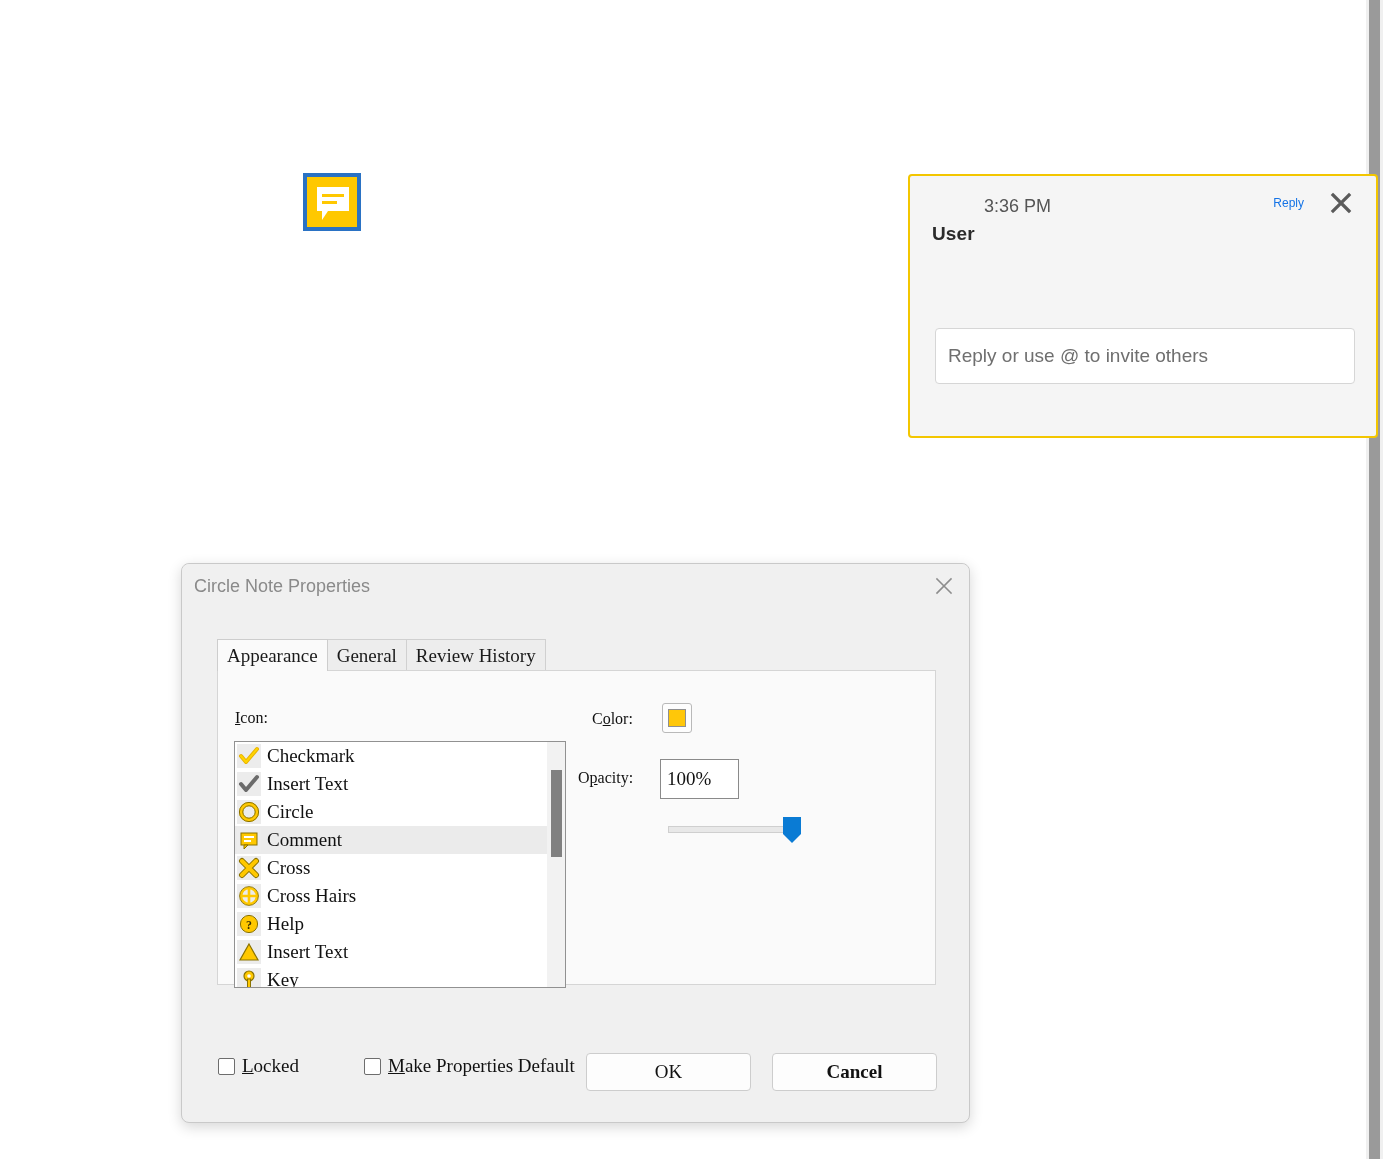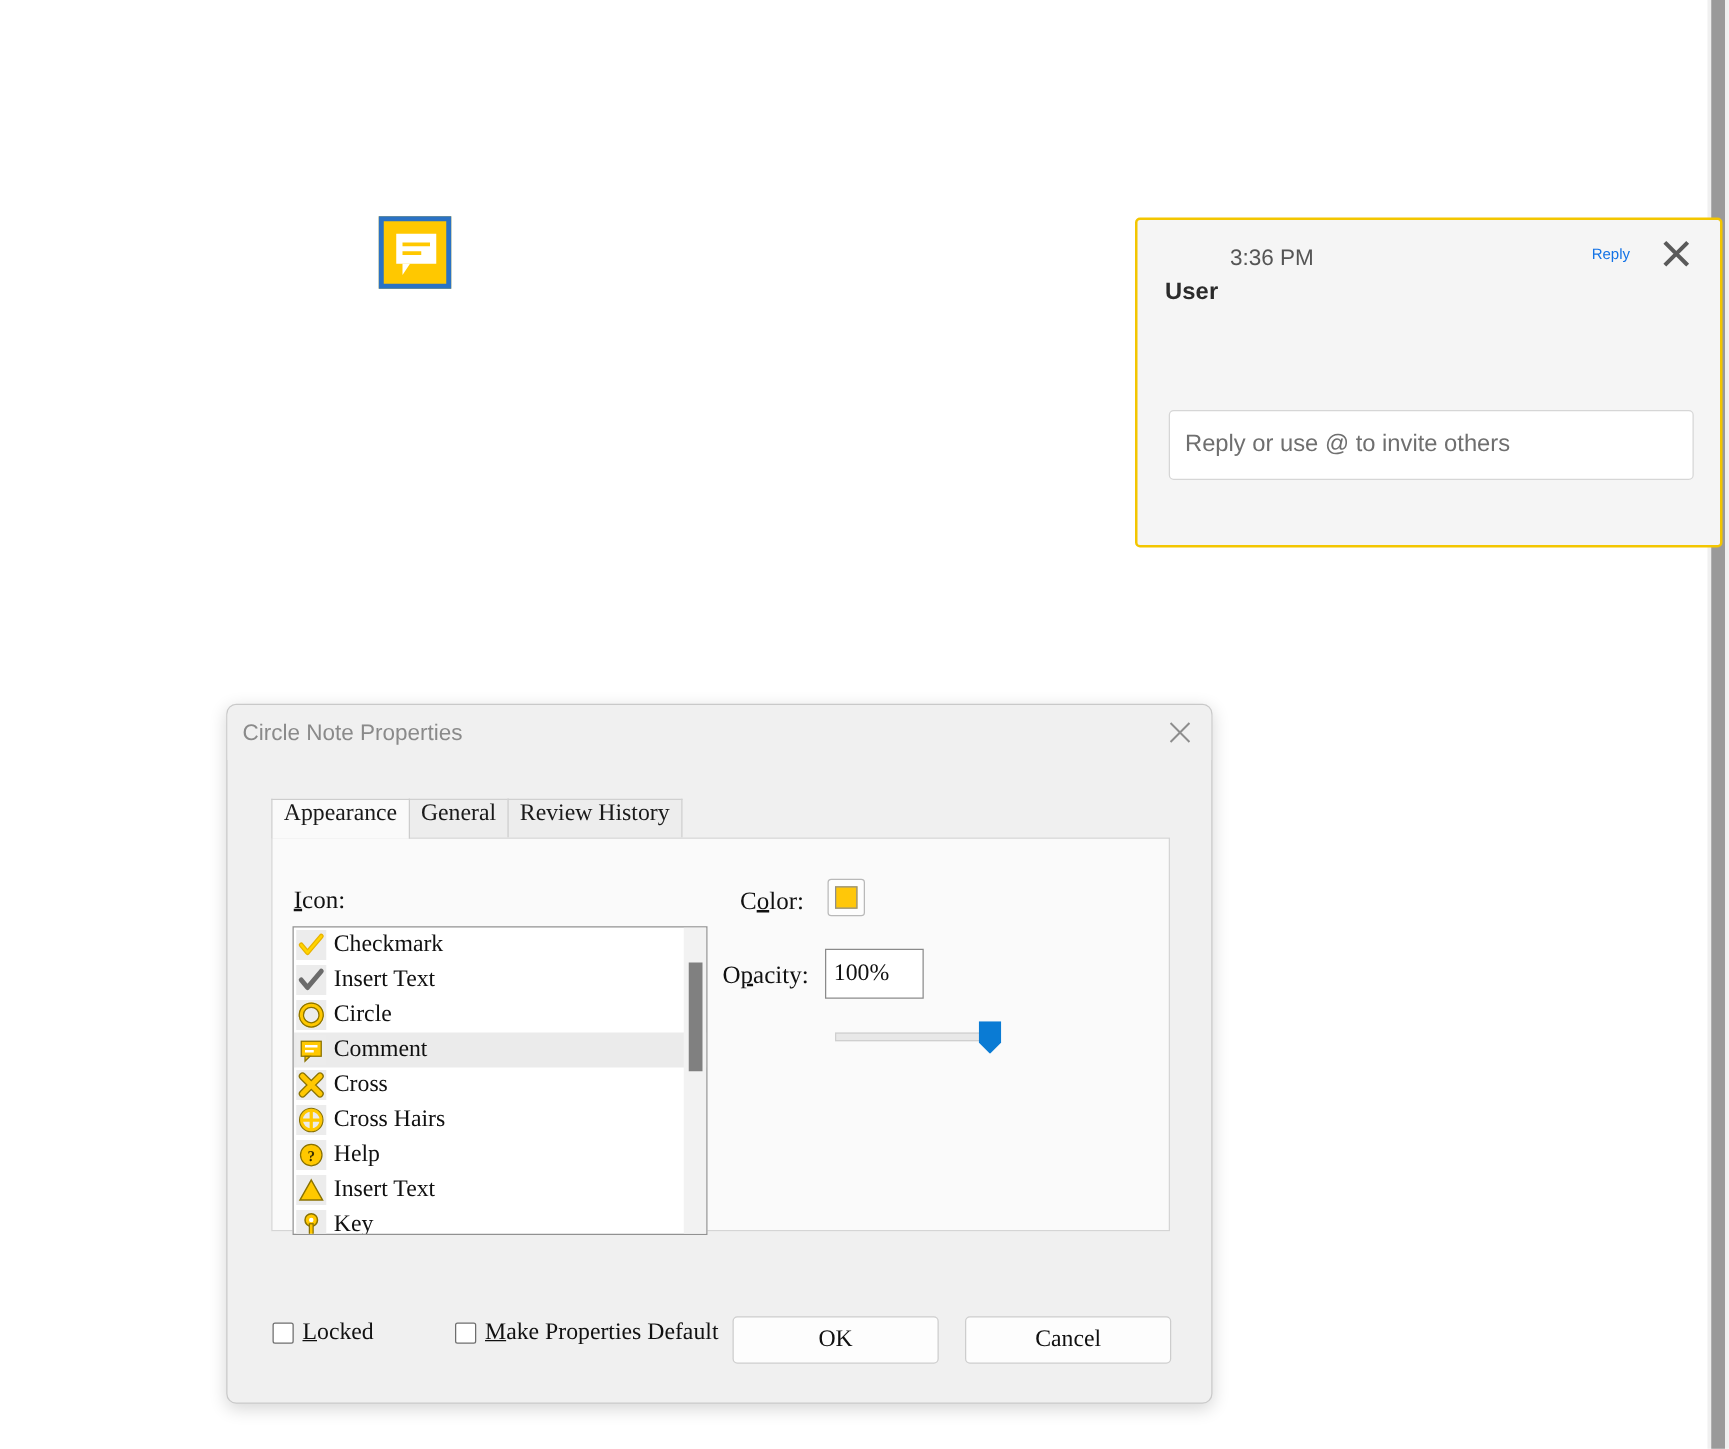--- a/index.html
+++ b/index.html
@@ -160,21 +160,21 @@
     position: absolute;
     left: 35px; top: 75px;
     height: 32px;
     display: flex;
     align-items: flex-end;
   }
   .tab {
     height: 32px;
     padding: 0 9px;
     display: flex;
-    align-items: flex-start;
+    align-items: center;
     font-size: 19px;
     color: #1a1a1a;
     background: #ededed;
     border: 1px solid #d0d0d0;
     border-bottom: none;
     margin-right: -1px;
     cursor: pointer;
     font-family: "Liberation Serif", serif;
   }
   .tab.active {
@@ -188,21 +188,21 @@
   #appearance-panel {
     position: absolute;
     left: 35px; top: 106px;
     width: 719px; height: 315px;
     background: #fafafa;
     border: 1px solid #d5d5d5;
   }
 
   .field-label {
     position: absolute;
-    font-size: 20px;
+    font-size: 16px;
     color: #111111;
     font-family: "Liberation Serif", serif;
   }
   .field-label .accel { text-decoration: underline; }
 
   #icon-label   { left: 17px;  top: 38px; }
   #color-label  { left: 374px; top: 39px; }
   #opacity-label{ left: 360px; top: 98px; }
 
   
@@ -335,21 +335,21 @@
     height: 38px;
     background: #fdfdfd;
     border: 1px solid #cdcdcd;
     border-radius: 4px;
     font-family: "Liberation Serif", serif;
     font-size: 19px;
     color: #111111;
     cursor: pointer;
   }
   #ok-button     { left: 404px; top: 489px; width: 165px; }
-  #cancel-button { left: 590px; top: 489px; width: 165px; }
+  #cancel-button { left: 590px; top: 489px; width: 165px; font-weight: bold; }
 </style>
 </head>
 <body>
 
 <div id="page-canvas">
 
   <div id="sticky-note-icon">
     <div id="sticky-note-bubble">
       <div class="bubble-line l1"></div>
       <div class="bubble-line l2"></div>

